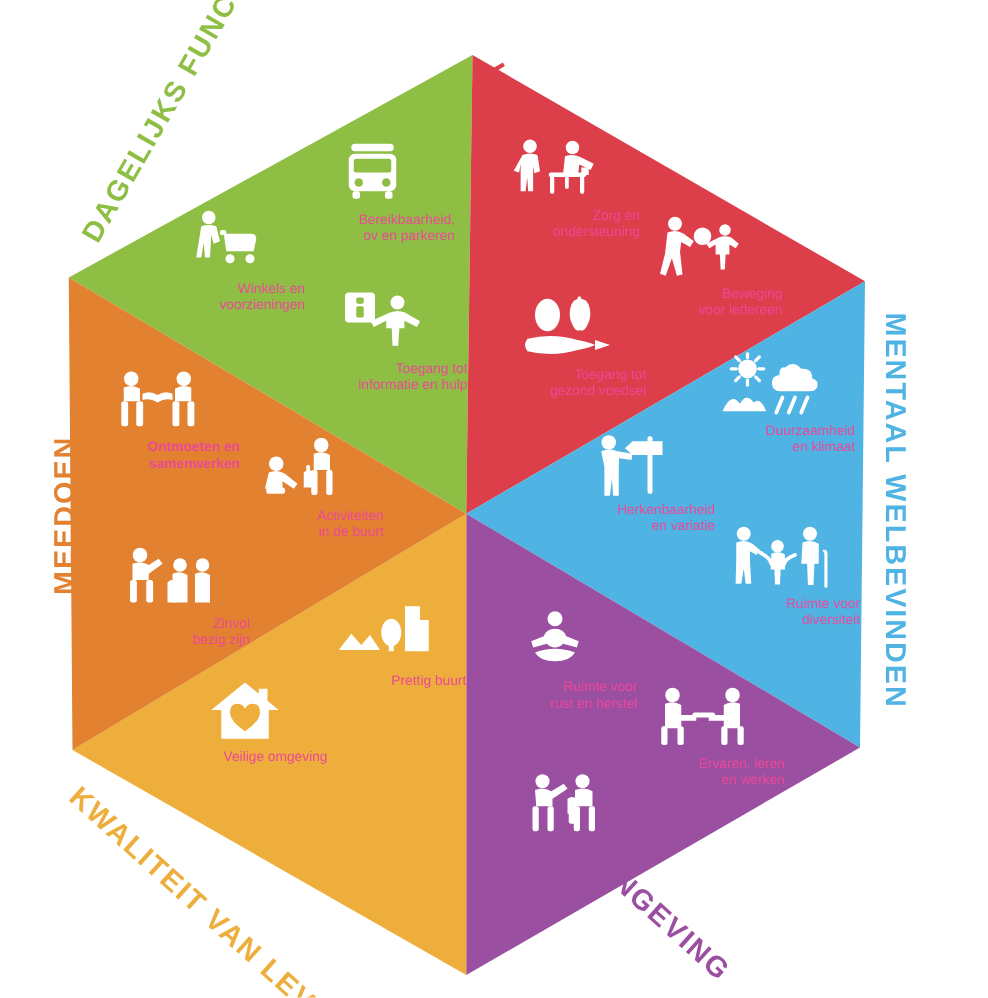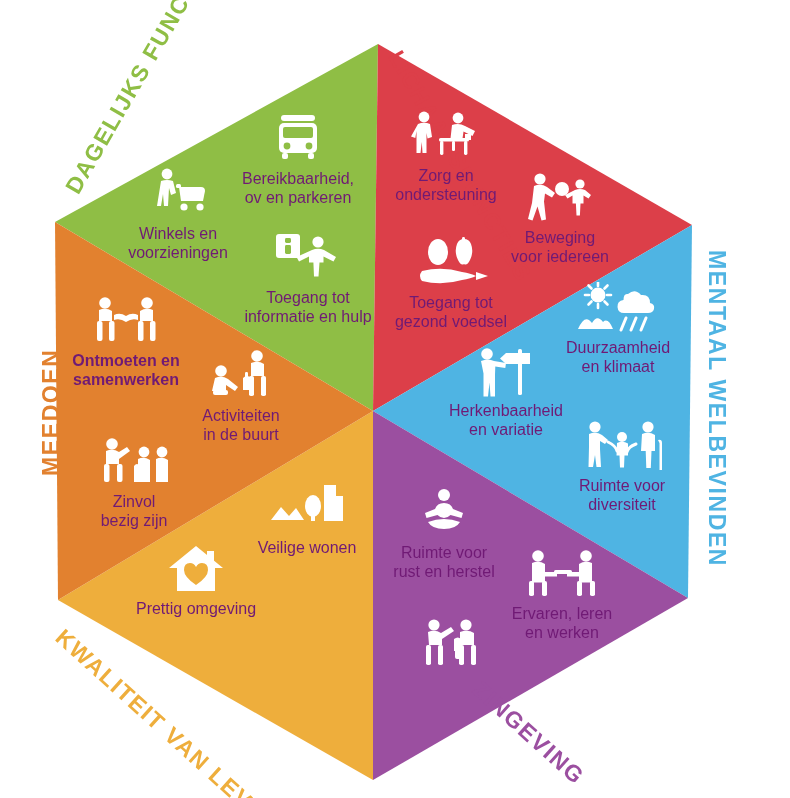--- a/index.html
+++ b/index.html
@@ -33,24 +33,24 @@
   .ol-lichaams  { left: 406px; top: 46px;  color: #DC3F49; transform: rotate(60deg); }
   .ol-mentaal   { left: 730px; top: 250px; color: #4FB4E3; transform: rotate(90deg); }
   .ol-zingeving { left: 485px; top: 676px; color: #9B4FA0; transform: rotate(42deg); }
   .ol-kwaliteit { left: 68px;  top: 624px; color: #EEAE3C; transform: rotate(42deg); }
   .ol-meedoen   { left: 38px;  top: 476px; color: #E2812F; transform: rotate(-90deg); }
 
   
   .item {
     position: absolute;
     width: 132px;
-    text-align: center;
-    color: #701a75;
+    text-align: right;
+    color: #ec4899;
     line-height: 1.18;
-    font-size: 16px;
+    font-size: 11px;
     pointer-events: auto;
   }
   .item .ico {
     display: block;
     margin: 0 auto 5px auto;
     height: 52px;
   }
   .item .ico svg { display: block; margin: 0 auto; }
   .item .cap { display: block; }
 </style>
@@ -267,32 +267,32 @@
   <div class="item" style="left:241px; top:482px;">
     <span class="ico">
       <svg width="76" height="48" viewBox="0 0 76 48" fill="#fff">
         <path d="M2 38 l10 -13 8 9 7 -8 8 12 z"></path>
         <ellipse cx="44" cy="24" rx="8" ry="11"></ellipse>
         <rect x="42" y="32" width="4" height="7"></rect>
         <rect x="55" y="3" width="12" height="36"></rect>
         <rect x="66" y="14" width="8" height="25"></rect>
       </svg>
     </span>
-    <span class="cap">Veilige wonen</span>
+    <span class="cap">Prettig buurt</span>
   </div>
 
   <div class="item" style="left:130px; top:543px;">
     <span class="ico">
       <svg width="62" height="52" viewBox="0 0 62 52" fill="#fff">
         <path d="M31 3 L58 25 L50 25 L50 48 L12 48 L12 25 L4 25 Z"></path>
         <rect x="42" y="8" width="7" height="10"></rect>
         <path d="M31 42 q-12 -8 -12 -15 q0 -7 6 -7 q4 0 6 4 q2 -4 6 -4 q6 0 6 7 q0 7 -12 15 z" fill="#EEAE3C"></path>
       </svg>
     </span>
-    <span class="cap">Prettig omgeving</span>
+    <span class="cap">Veilige omgeving</span>
   </div>
 
 
   <div class="item" style="left:60px; top:295px;font-weight:bold;">
     <span class="ico">
       <svg width="86" height="50" viewBox="0 0 86 50" fill="#fff">
         <circle cx="22" cy="8" r="5.8"></circle>
         <path d="M16 15 q7 -3 13 1 l0 10 -13 0 z"></path>
         <rect x="14" y="26" width="5.5" height="20" rx="2"></rect>
         <rect x="26" y="26" width="5.5" height="20" rx="2"></rect>

